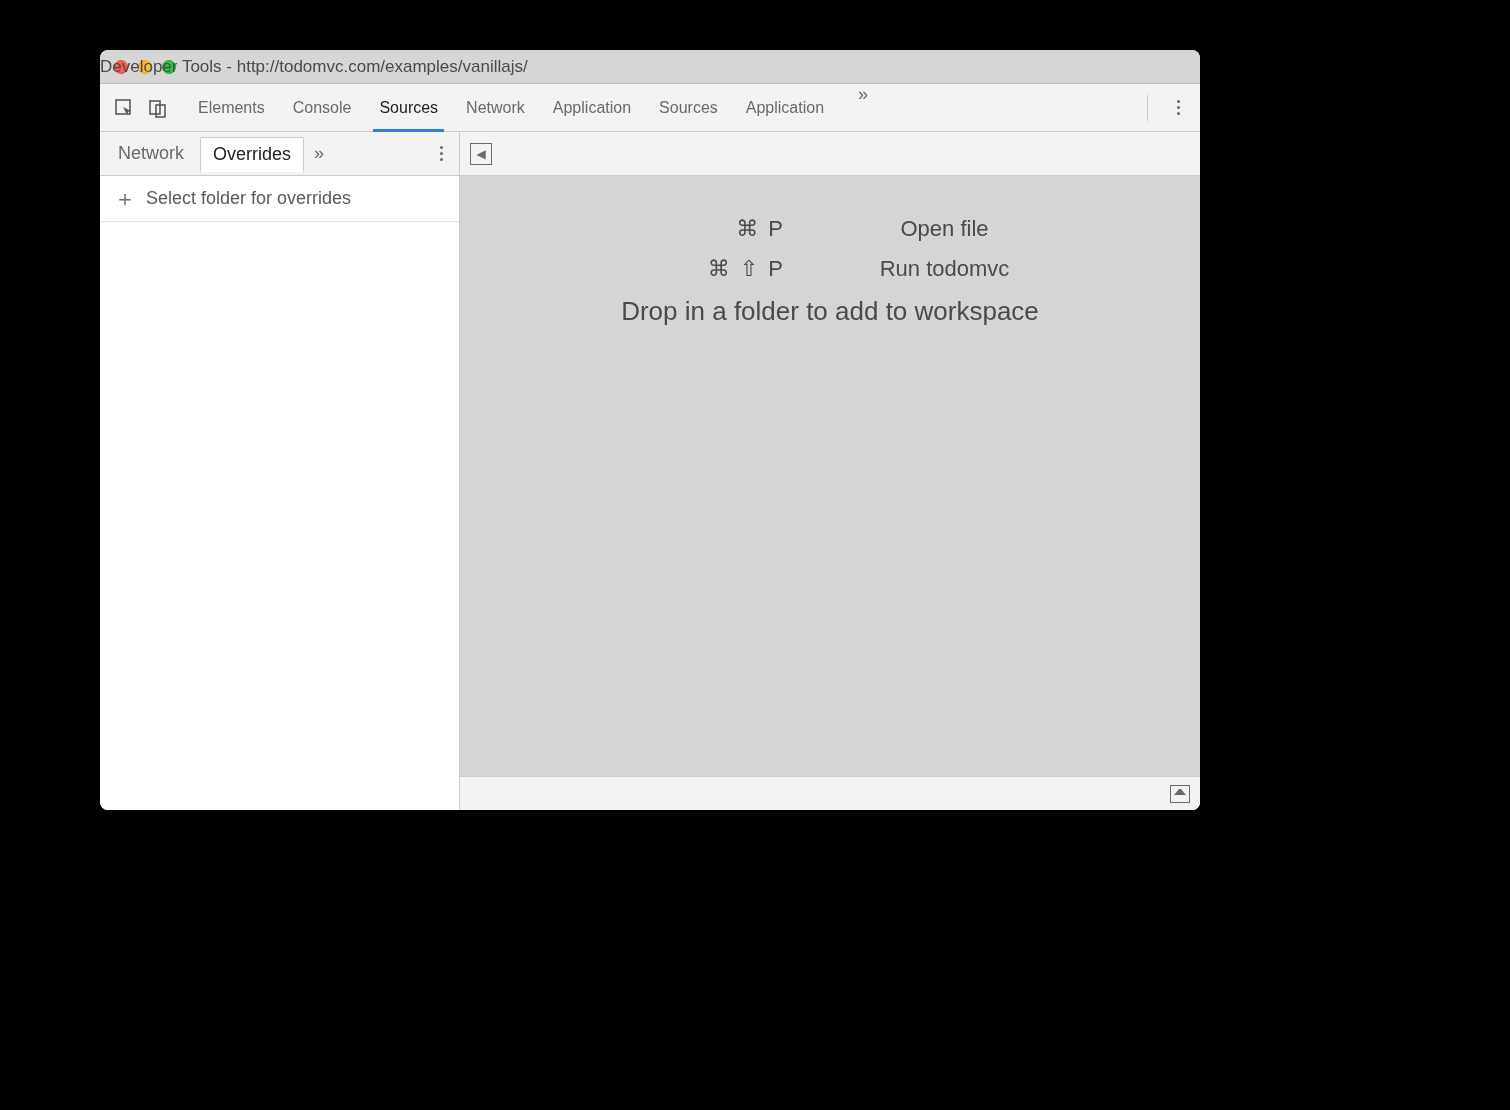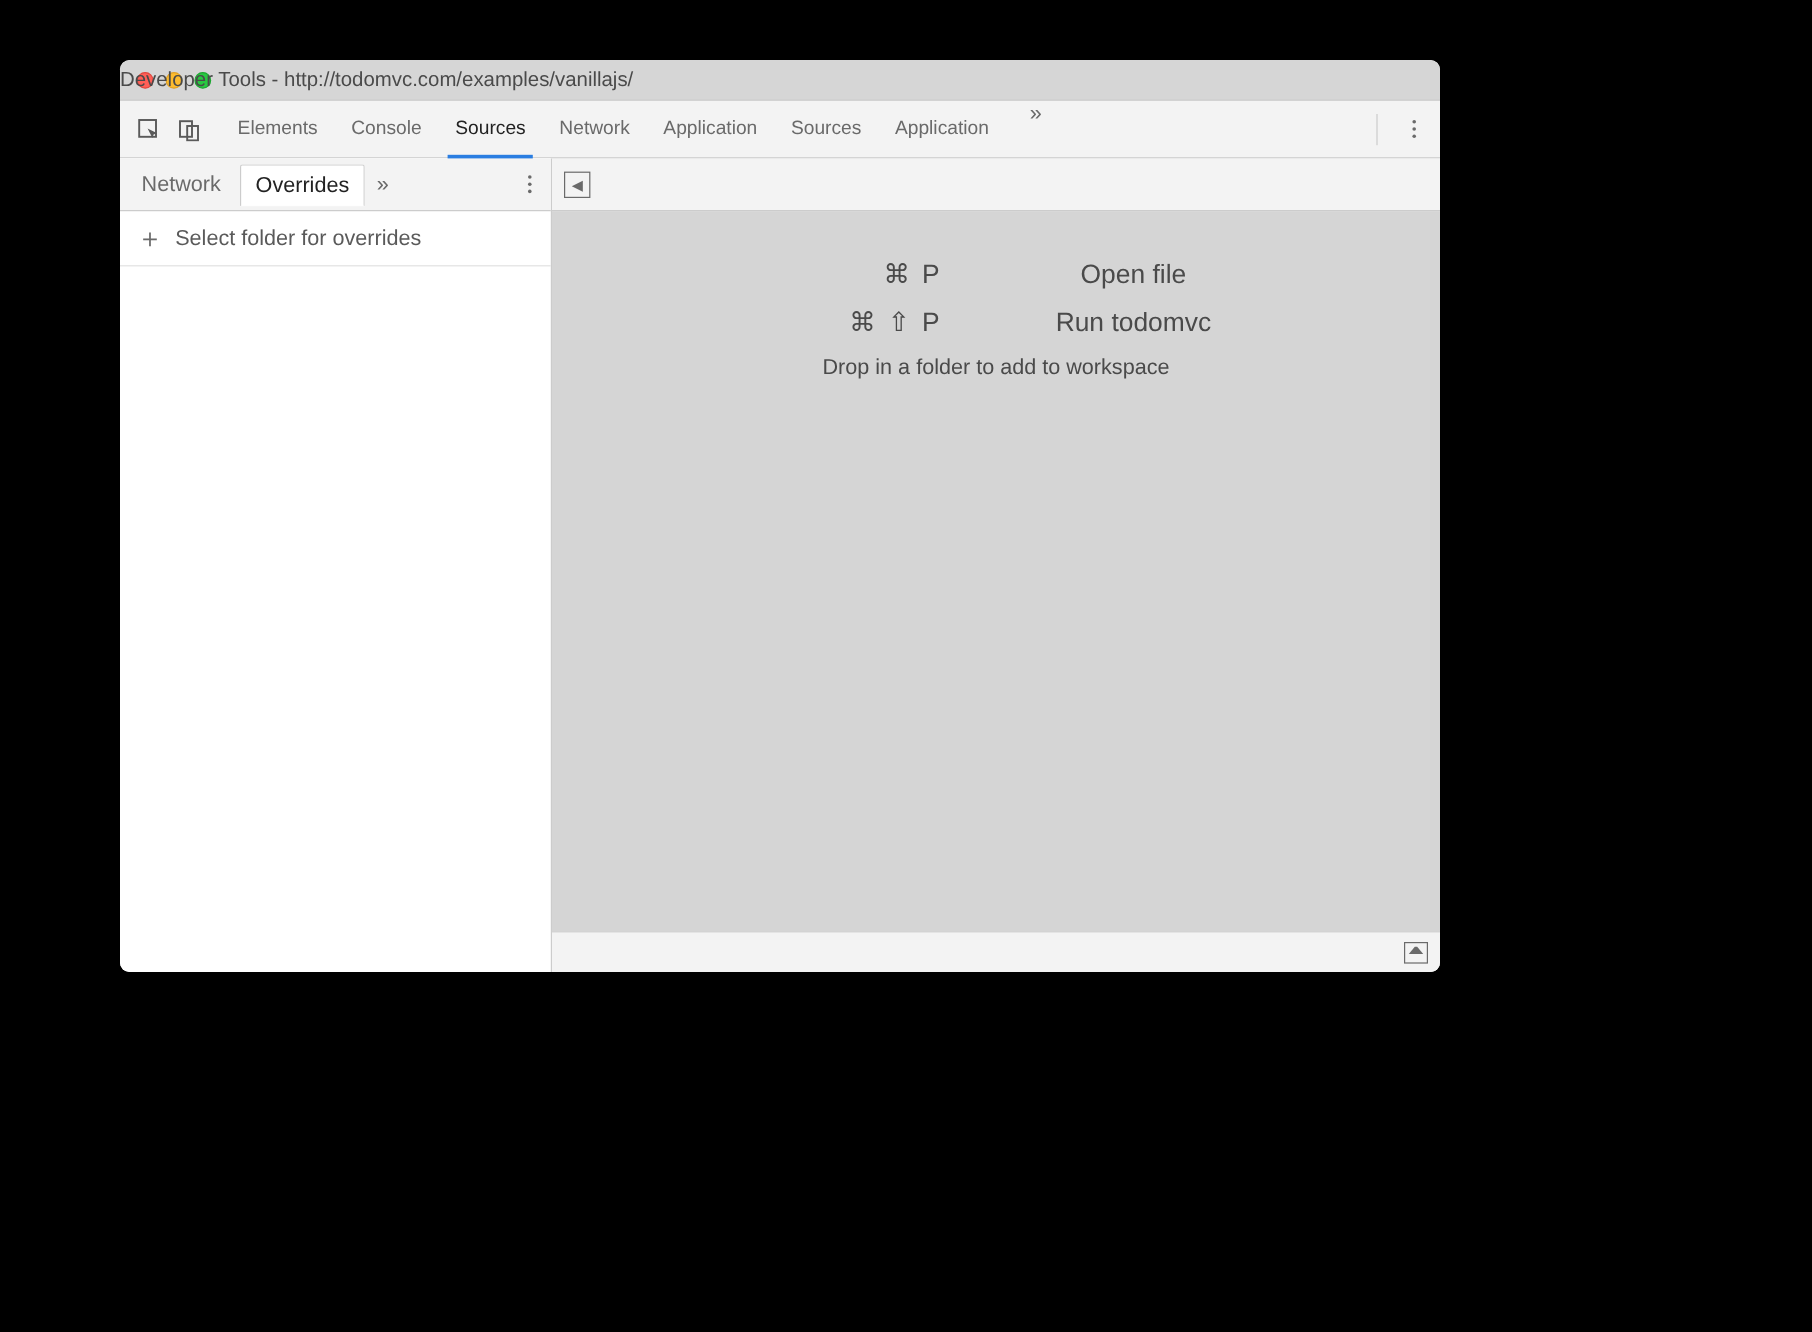--- a/index.html
+++ b/index.html
@@ -191,21 +191,21 @@
     color: #4a4a4a;
     letter-spacing: 2px;
   }
   .hint-label {
     font-size: 22px;
     color: #4a4a4a;
     text-align: center;
     margin-left: 19px;
   }
   .hint-centered {
-    font-size: 18px;
+    font-size: 26px;
     color: #4a4a4a;
   }
   .footer {
     height: 34px;
     background: #f3f3f3;
     border-top: 1px solid #ccc;
     display: flex;
     align-items: center;
     justify-content: flex-end;
     padding: 0 10px;

